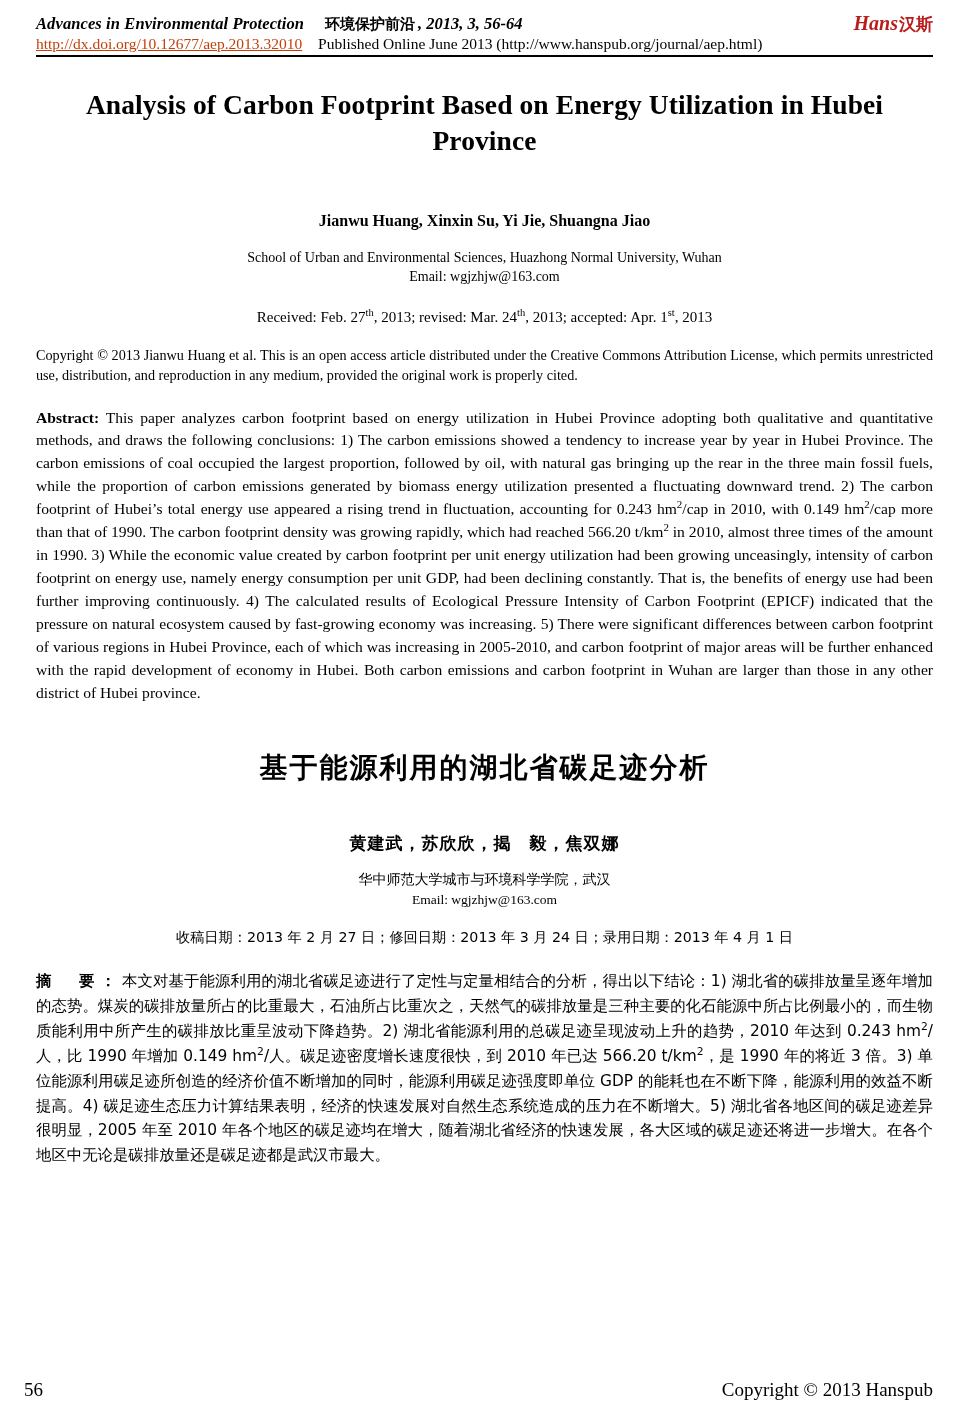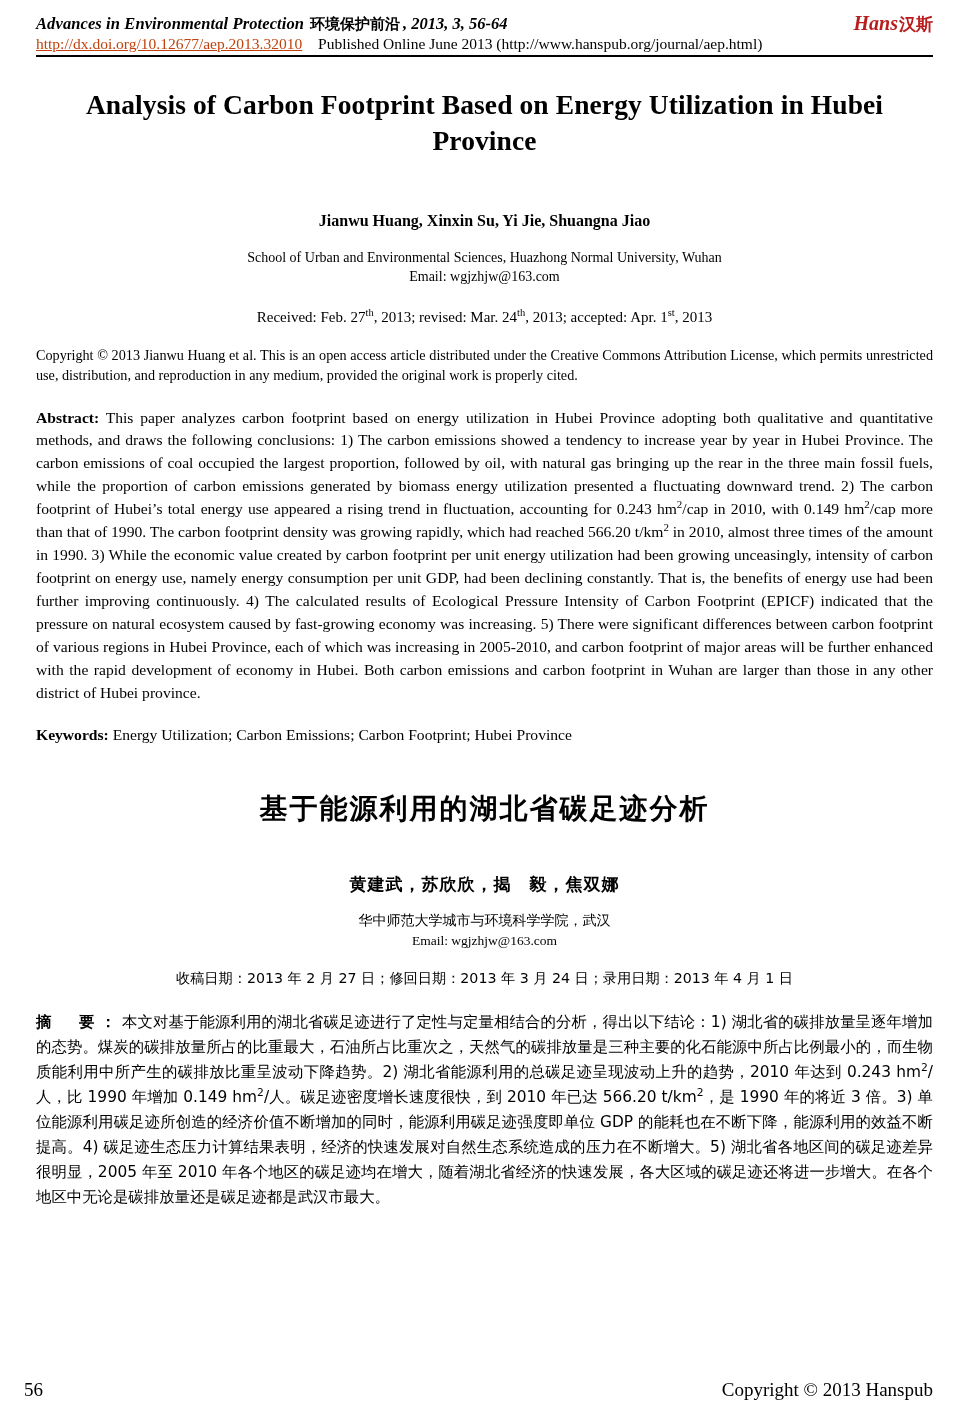--- a/index.html
+++ b/index.html
@@ -37,21 +37,21 @@
     font-weight: bold;
     font-style: italic;
     font-family: "Liberation Serif", serif;
     font-size: 16.5px;
     letter-spacing: 0.1px;
   }
   .journal-cn {
     font-weight: bold;
     font-family: "DejaVu Sans", sans-serif;
     font-size: 15px;
-    margin-left: 6px;
+    margin-left: 21px;
   }
   .journal-vol {
     font-weight: bold;
     font-style: italic;
     font-size: 16.5px;
     margin-left: 3px;
   }
   .header-line2 {
     font-size: 15.5px;
     margin-top: 1px;
@@ -221,23 +221,20 @@
   <div class="dates-en">
     <span>Received: Feb. 27</span><sup>th</sup><span>, 2013; revised: Mar. 24</span><sup>th</sup><span>, 2013; accepted: Apr. 1</span><sup>st</sup><span>, 2013</span>
   </div>
 
   <div class="copyright-note">Copyright © 2013 Jianwu Huang et al. This is an open access article distributed under the Creative Commons Attribution License, which permits unrestricted use, distribution, and reproduction in any medium, provided the original work is properly cited.</div>
 
   <div class="abstract-en">
     <b>Abstract:</b><span> This paper analyzes carbon footprint based on energy utilization in Hubei Province adopting both qualitative and quantitative methods, and draws the following conclusions: 1) The carbon emissions showed a tendency to increase year by year in Hubei Province. The carbon emissions of coal occupied the largest proportion, followed by oil, with natural gas bringing up the rear in the three main fossil fuels, while the proportion of carbon emissions generated by biomass energy utilization presented a fluctuating downward trend. 2) The carbon footprint of Hubei’s total energy use appeared a rising trend in fluctuation, accounting for 0.243 hm</span><sup>2</sup><span>/cap in 2010, with 0.149 hm</span><sup>2</sup><span>/cap more than that of 1990. The carbon footprint density was growing rapidly, which had reached 566.20 t/km</span><sup>2</sup><span> in 2010, almost three times of the amount in 1990. 3) While the economic value created by carbon footprint per unit energy utilization had been growing unceasingly, intensity of carbon footprint on energy use, namely energy consumption per unit GDP, had been declining constantly. That is, the benefits of energy use had been further improving continuously. 4) The calculated results of Ecological Pressure Intensity of Carbon Footprint (EPICF) indicated that the pressure on natural ecosystem caused by fast-growing economy was increasing. 5) There were significant differences between carbon footprint of various regions in Hubei Province, each of which was increasing in 2005-2010, and carbon footprint of major areas will be further enhanced with the rapid development of economy in Hubei. Both carbon emissions and carbon footprint in Wuhan are larger than those in any other district of Hubei province.</span>
   </div>
 
-  <div class="keywords-en">
-    <b>Keywords:</b><span> Energy Utilization; Carbon Emissions; Carbon Footprint; Hubei Province</span>
-  </div>
 
   <div class="title-cn">基于能源利用的湖北省碳足迹分析</div>
   <div class="authors-cn">黄建武，苏欣欣，揭　毅，焦双娜</div>
   <div class="affil-cn">
     <div>华中师范大学城市与环境科学学院，武汉</div>
     <div class="mail">Email: wgjzhjw@163.com</div>
   </div>
   <div class="dates-cn">收稿日期：2013 年 2 月 27 日；修回日期：2013 年 3 月 24 日；录用日期：2013 年 4 月 1 日</div>
 
   <div class="abstract-cn">

